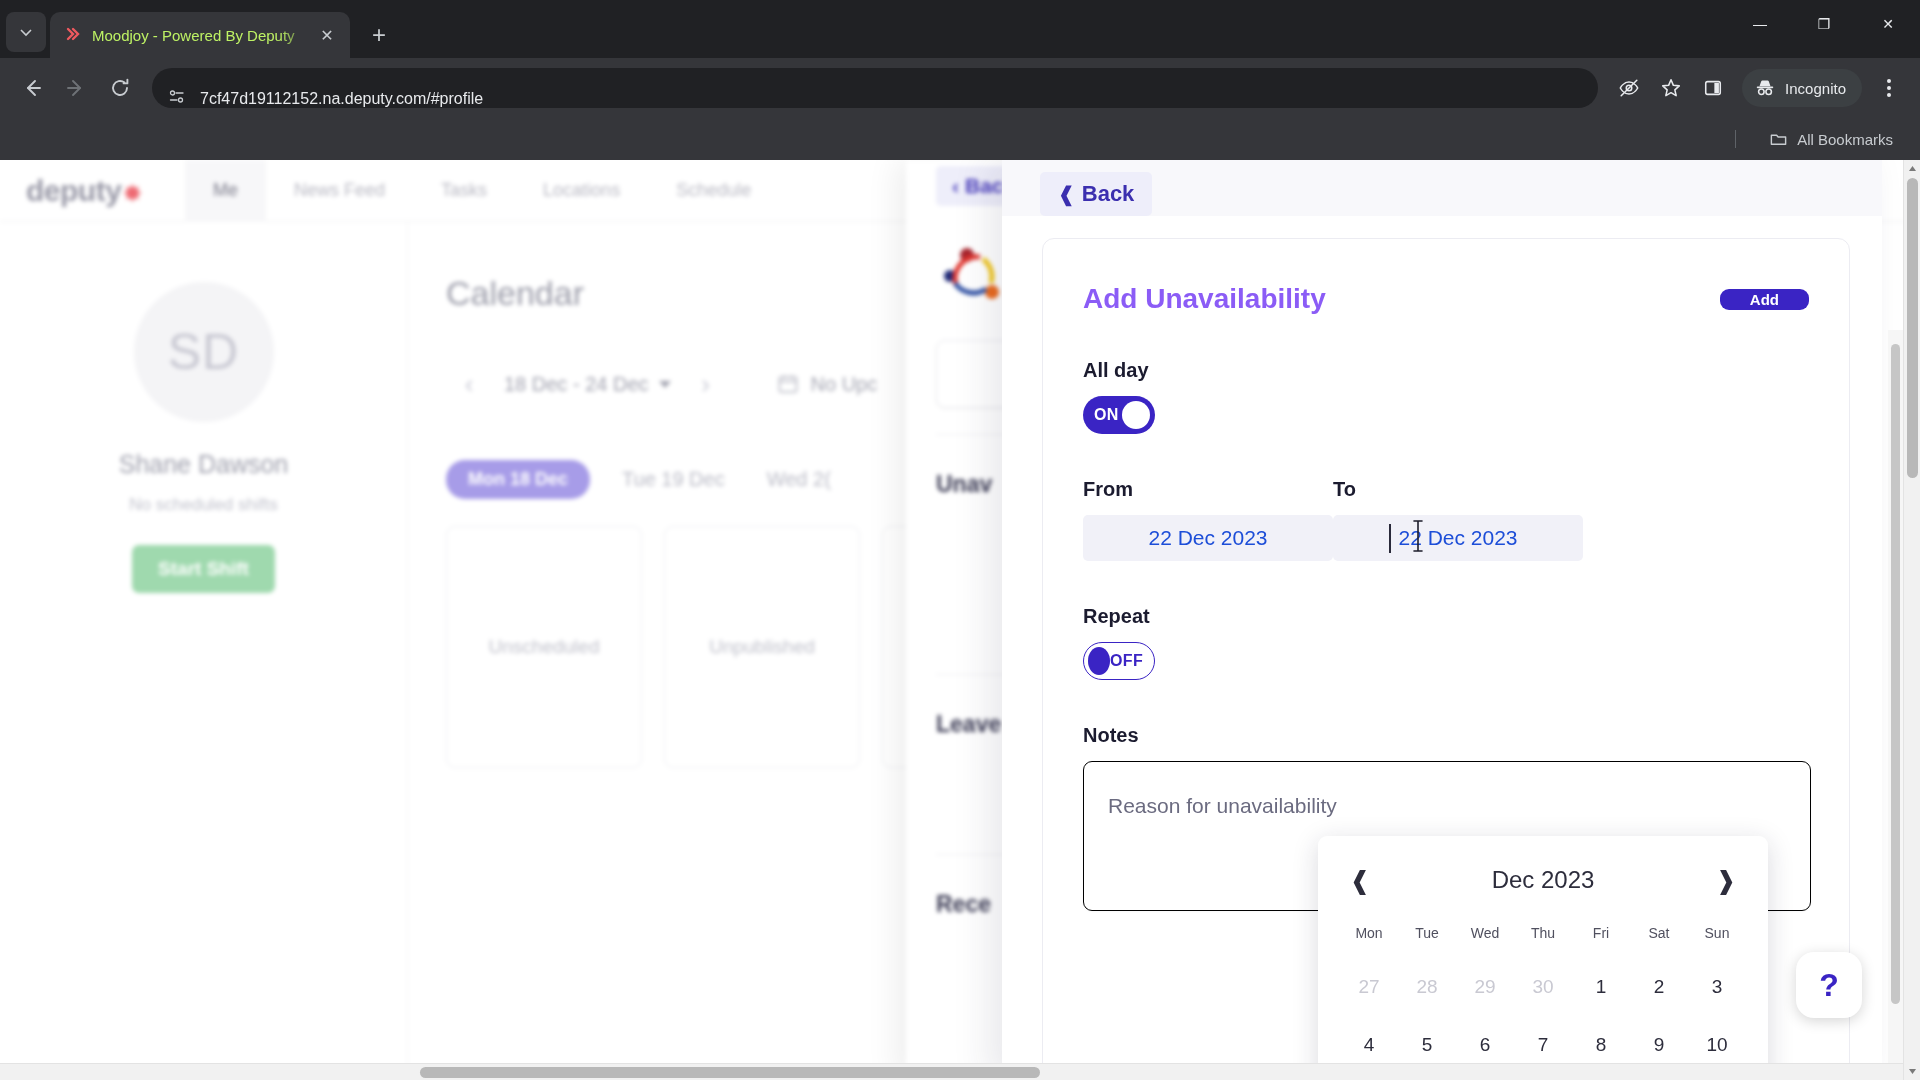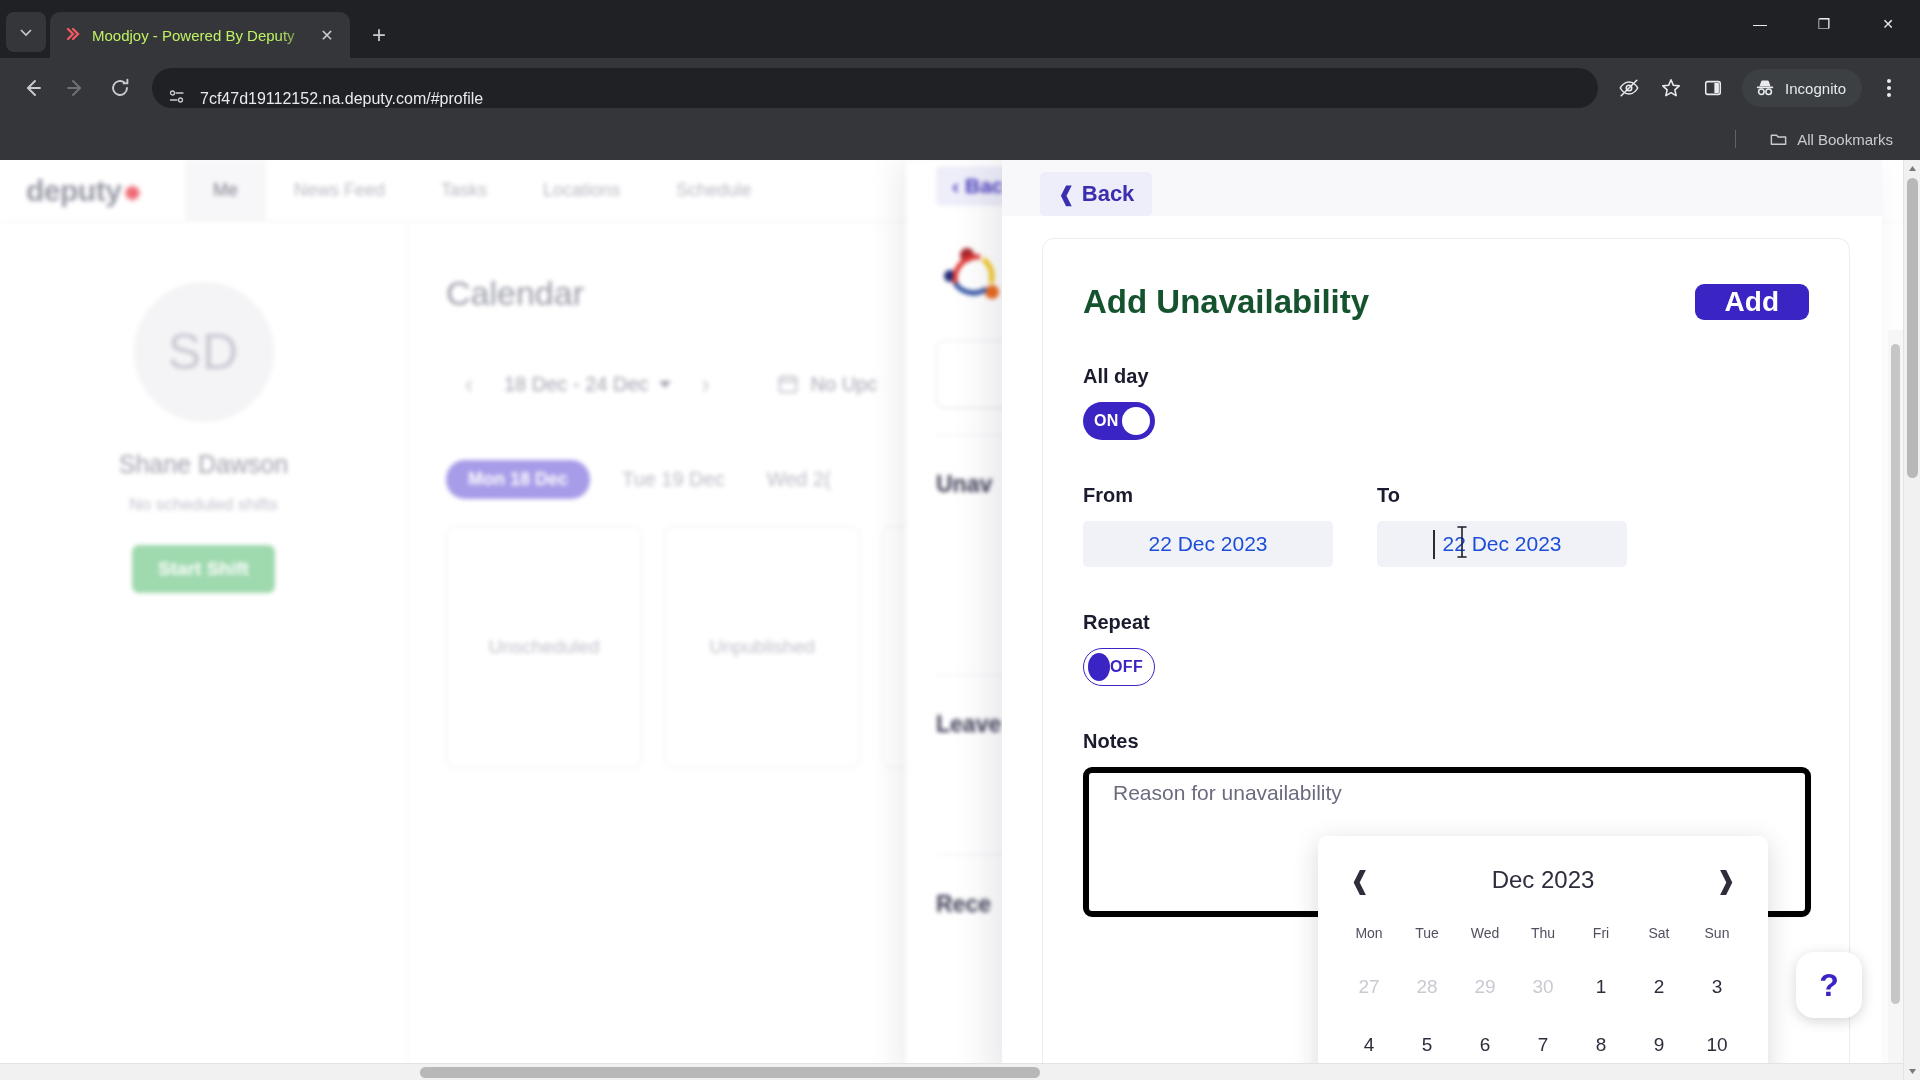--- a/index.html
+++ b/index.html
@@ -219,24 +219,24 @@
     padding: 9px 18px; border-radius: 5px; cursor: pointer;
   }
   .modal-back .chev { font-size: 20px; font-weight: 700; line-height: 1; }
 
   .card {
     position: absolute; left: 40px; top: 78px; width: 808px; height: 880px;
     background: #fff; border: 1px solid #ececf2; border-radius: 12px;
     padding: 44px 40px 0 40px;
   }
   .card-head { display: flex; align-items: center; justify-content: space-between; }
-  .card-title { font-size: 33px; font-weight: 700; color: #14532d; }
+  .card-title { font-size: 28px; font-weight: 700; color: #8b5cf6; }
   .add-btn {
     background: #3a24c4; color: #fff; border: none; border-radius: 9px;
-    padding: 2px 30px; font-size: 28px; font-weight: 600; cursor: pointer;
+    padding: 2px 30px; font-size: 15px; font-weight: 600; cursor: pointer;
     font-family: inherit;
   }
 
   .field-label { font-size: 20px; font-weight: 700; color: #1b1b2f; }
   .block { margin-top: 44px; }
 
   .toggle-on {
     margin-top: 14px; width: 72px; height: 38px; border-radius: 19px;
     background: #3a24c4; display: flex; align-items: center; justify-content: space-between;
     padding: 0 5px 0 11px; cursor: pointer;
@@ -246,40 +246,40 @@
 
   .toggle-off {
     margin-top: 14px; width: 72px; height: 38px; border-radius: 19px;
     background: #fff; border: 1.5px solid #3a24c4;
     display: flex; align-items: center; justify-content: space-between;
     padding: 0 11px 0 4px; cursor: pointer;
   }
   .toggle-off .knob { width: 28px; height: 28px; border-radius: 50%; background: #3a24c4; }
   .toggle-off .lbl { color: #3a24c4; font-size: 16px; font-weight: 600; letter-spacing: .3px; }
 
-  .row2 { display: flex; gap: 44px; }
+  .row2 { display: flex; }
   .col2 { width: 250px; }
   .date-input {
     margin-top: 14px; height: 46px; background: #f1f1f8; border-radius: 5px;
     display: flex; align-items: center; justify-content: center;
     color: #1d4ed8; font-size: 21px; cursor: text; position: relative;
   }
   .date-input.focused { background: #f1f1f8; }
   .caret {
     position: absolute; left: 56px; top: 9px; width: 2px; height: 29px;
     background: #2a2a3a;
   }
   .mouse-cursor {
     position: absolute; left: 79px; top: 4px; width: 12px; height: 34px;
     pointer-events: none;
   }
 
   .notes-box {
-    margin-top: 14px; width: 728px; height: 150px; border: 6px solid #000000;
-    border-radius: 9px; background: #fff; padding: 8px 24px;
+    margin-top: 14px; width: 728px; height: 150px; border: 1px solid #000000;
+    border-radius: 9px; background: #fff; padding: 32px 24px;
     font-size: 21px; color: #6b6b80; cursor: text;
     box-shadow: 0 1px 2px rgba(0,0,0,.03);
   }
 
   
   .datepicker {
     position: absolute; left: 1318px; top: 676px; width: 450px; height: 400px;
     background: #fff; border-radius: 9px;
     box-shadow: 0 6px 26px rgba(30,30,60,0.17);
     padding: 16px 22px 0 22px;

